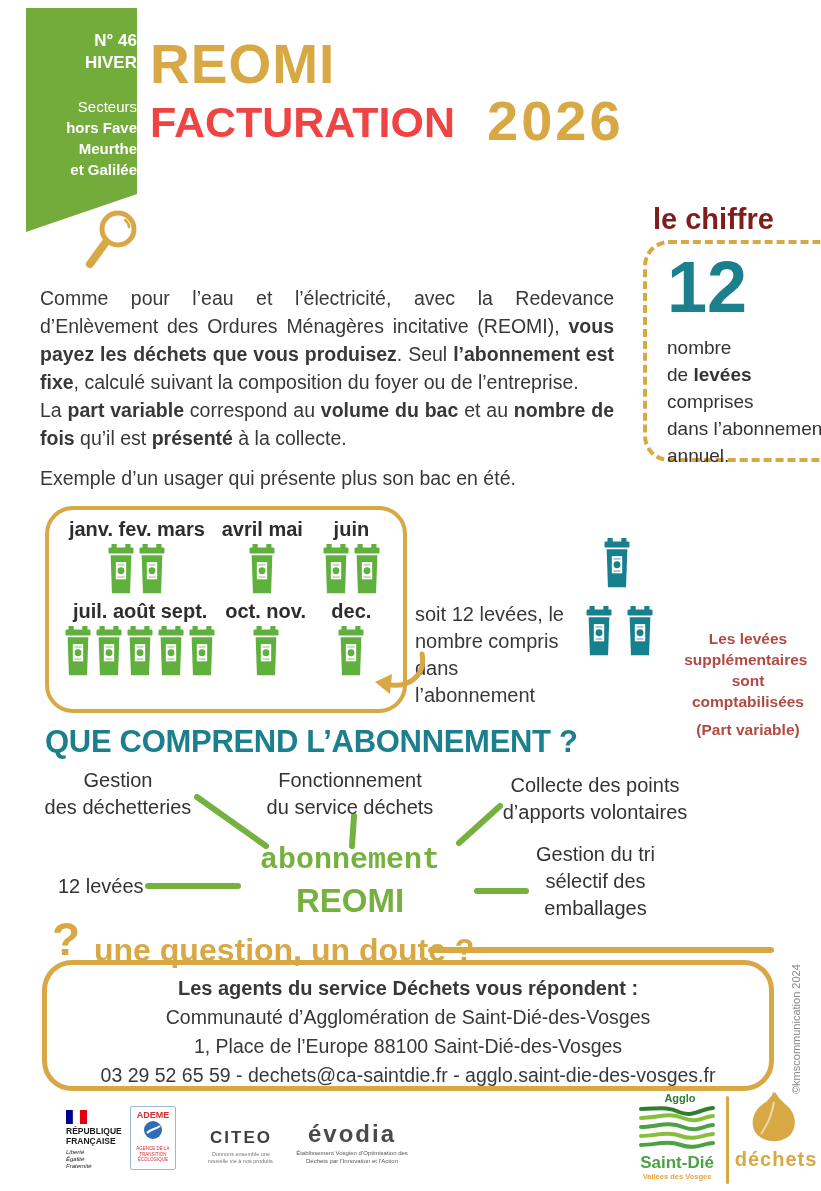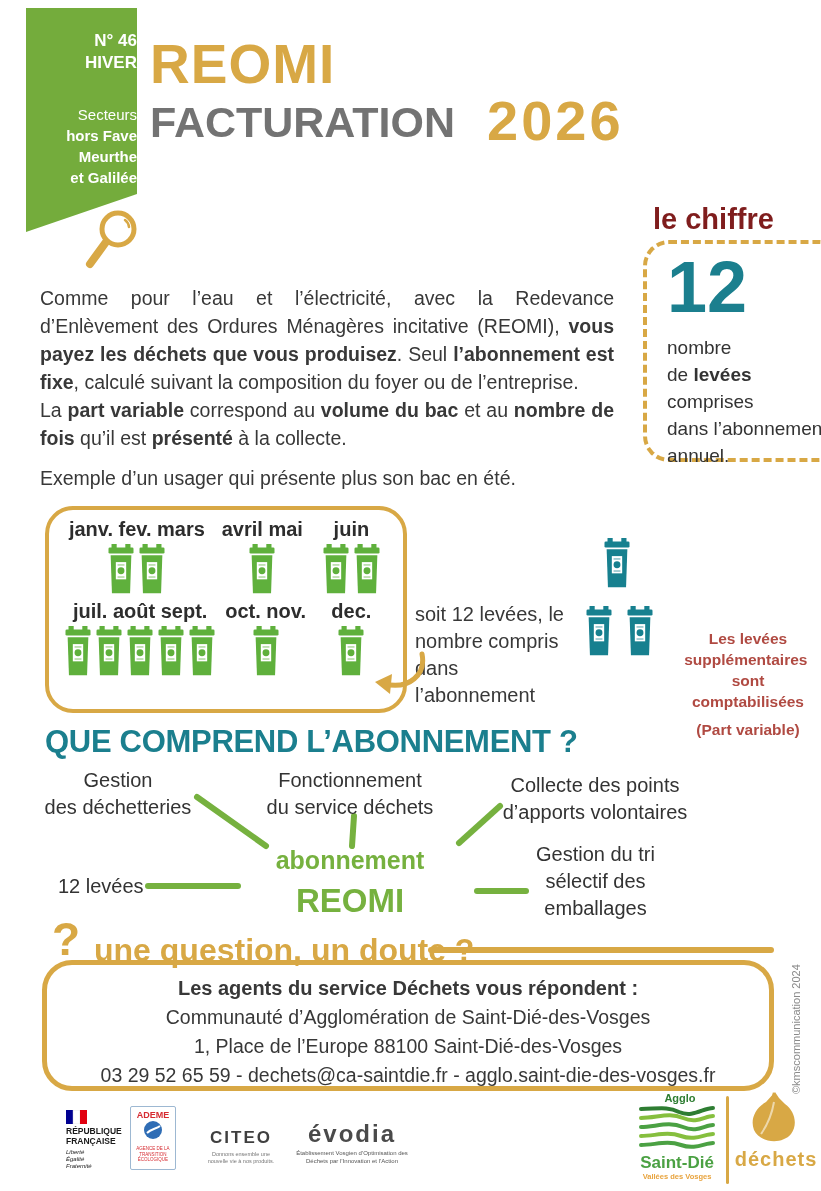--- a/index.html
+++ b/index.html
@@ -4,26 +4,26 @@
 <style>
   html,body{margin:0;padding:0;background:#e8e8e8;}
   .page{position:relative;width:821px;height:1191px;background:#ffffff;overflow:hidden;
         font-family:"Liberation Sans","DejaVu Sans",sans-serif;color:#3a3a3a;margin:0 auto;}
   .abs{position:absolute;}
 
   
   .ribbon{left:26px;top:8px;width:111px;height:224px;background:#74ac3c;
           clip-path:polygon(0 0,100% 0,100% 83%,0 100%);color:#fff;text-align:right;padding-top:22px;box-sizing:border-box;}
   .ribbon .num{font-size:17px;font-weight:600;line-height:22px;}
-  .ribbon .sect{margin-top:30px;font-size:15px;line-height:21px;}
+  .ribbon .sect{margin-top:22px;font-size:15px;line-height:21px;}
   .ribbon .sect b{display:block;white-space:pre-line;}
 
   
   .title1{left:150px;top:32px;font-size:55px;font-weight:800;color:#d8a845;letter-spacing:1px;}
-  .title2{left:150px;top:98px;font-size:43px;font-weight:800;color:#737373;letter-spacing:0px;}
+  .title2{left:150px;top:98px;font-size:43px;font-weight:800;color:#ef4444;letter-spacing:0px;}
   .year{left:487px;top:88px;font-size:56px;font-weight:800;color:#d8a845;letter-spacing:3px;}
 
   .h-passe{left:150px;top:213px;font-size:37px;font-weight:800;color:#1b7f8e;letter-spacing:-0.5px;}
   .magnifier{left:80px;top:206px;}
 
   
   .chiffre-label{left:653px;top:203px;font-size:29px;font-weight:700;color:#7f1d1d;}
   .chiffre-box{left:643px;top:240px;width:202px;height:222px;border:4px dashed #d8a845;border-radius:26px;box-sizing:border-box;padding:4px 0 0 20px;}
   .chiffre-val{font-size:72px;font-weight:800;color:#1b7f8e;line-height:78px;}
   .chiffre-cap{margin-top:8px;font-size:19px;line-height:27px;color:#333;}
@@ -58,21 +58,21 @@
 
   .h-comprend{left:45px;top:724px;font-size:31px;font-weight:800;color:#1b7f8e;letter-spacing:-0.3px;}
 
   .dnode{font-size:20px;line-height:27px;color:#333;text-align:center;white-space:pre-line;}
   .dn1{left:38px;top:767px;width:160px;}
   .dn2{left:240px;top:767px;width:220px;}
   .dn3{left:490px;top:772px;width:210px;}
   .dn4{left:58px;top:873px;width:100px;text-align:left;}
   .dn5{left:523px;top:841px;width:145px;}
   .dcenter{left:238px;top:841px;width:224px;text-align:center;color:#76b13f;font-weight:800;}
-  .dcenter .l1{font-size:25px;line-height:38px;}
+  .dcenter .l1{font-size:30px;line-height:38px;font-family:Liberation Mono, monospace;}
   .dcenter .l2{font-size:33px;line-height:38px;margin-top:3px;}
   .diagram-lines{left:0;top:0;pointer-events:none;}
 
   .qmark{left:52px;top:912px;font-size:46px;font-weight:800;color:#d8a845;}
   .qlabel{left:94px;top:932px;font-size:32px;font-weight:800;color:#d8a845;}
   .qline{left:428px;top:947px;width:346px;height:6px;background:#d8a845;border-radius:3px;}
   .contact-box{left:42px;top:960px;width:732px;height:131px;border:5px solid #d8a845;border-radius:30px;box-sizing:border-box;
                text-align:center;padding-top:9px;font-size:19.5px;line-height:29px;color:#383838;}
   .contact-box .b1{font-weight:700;font-size:20px;}
 

